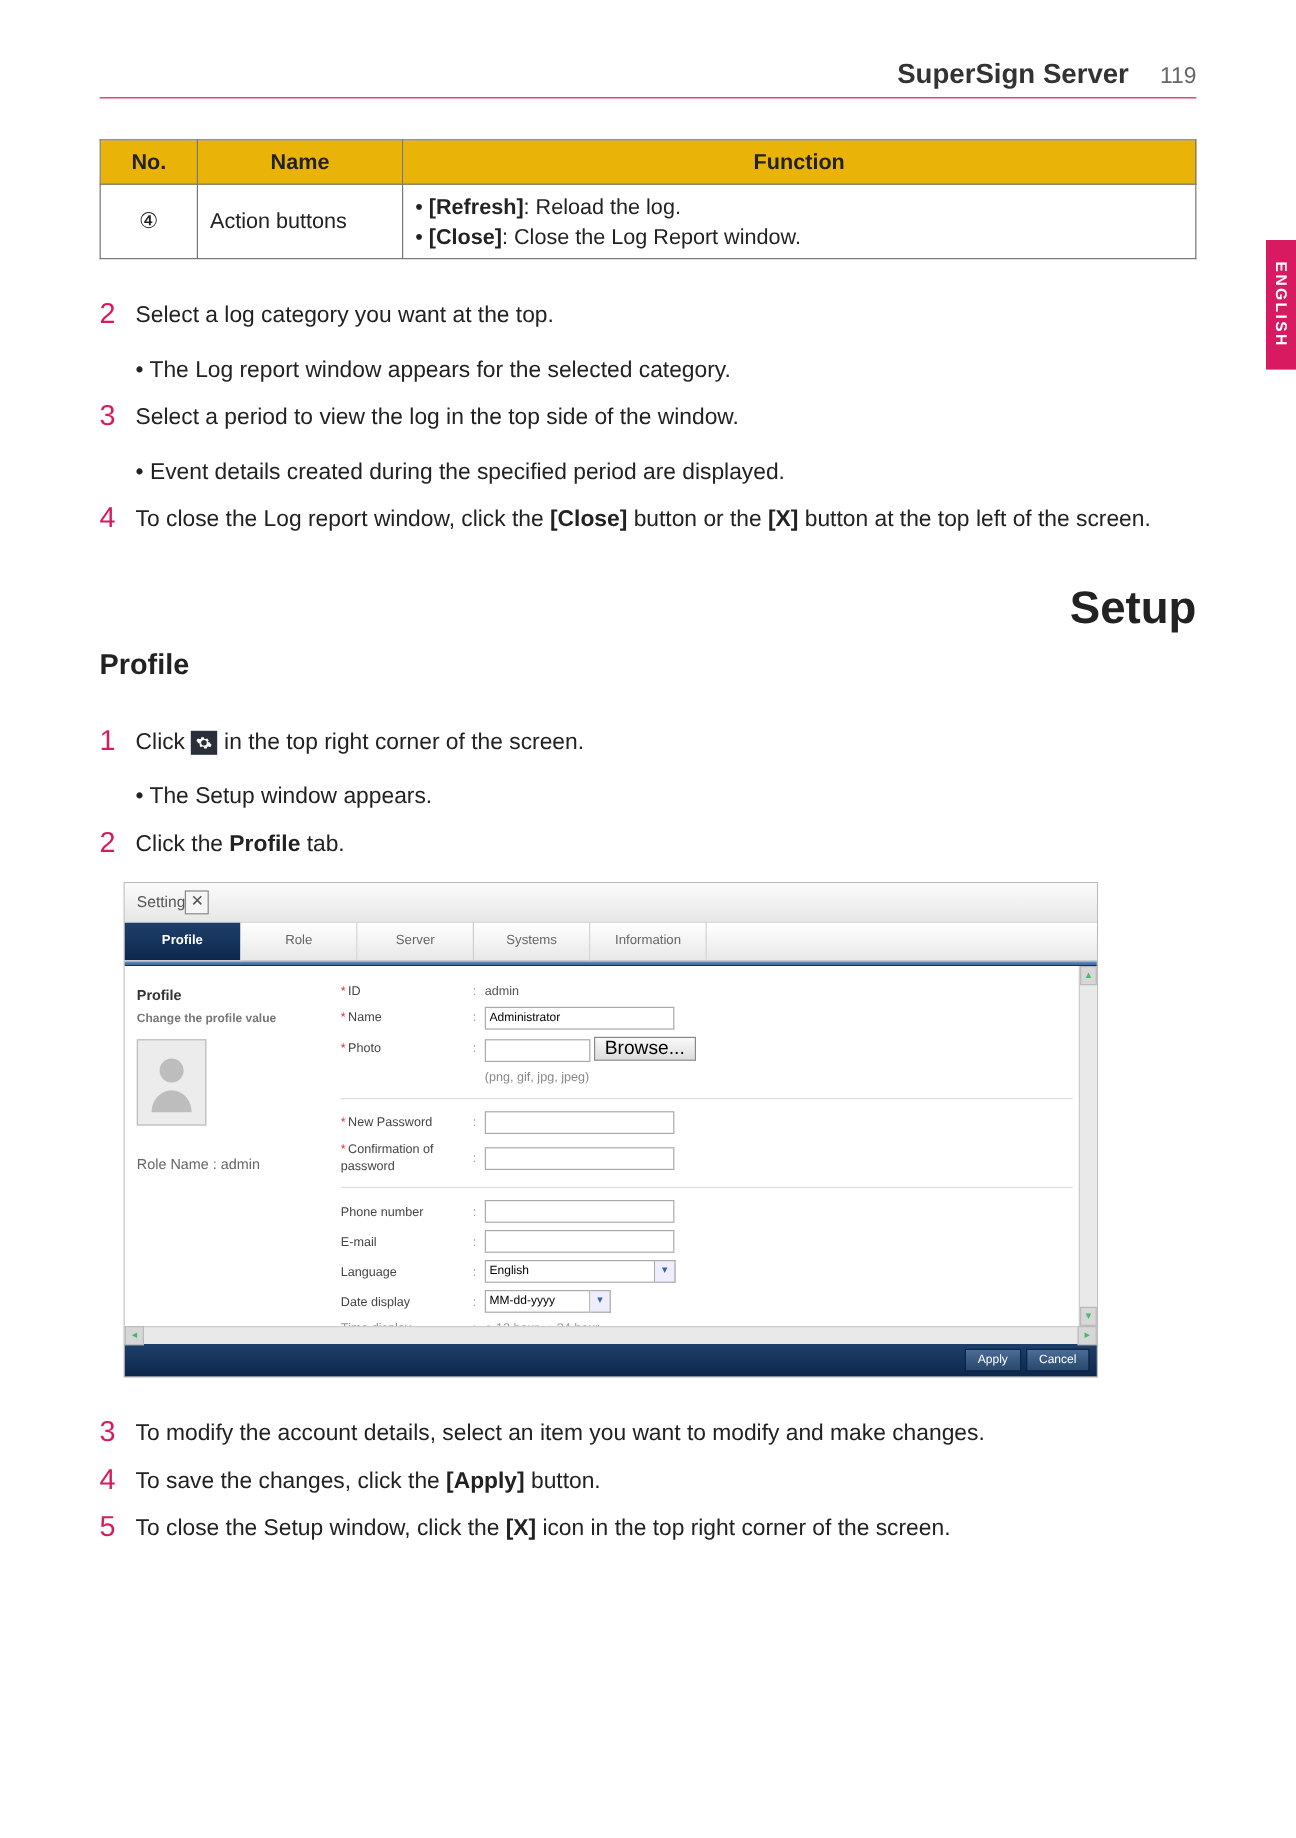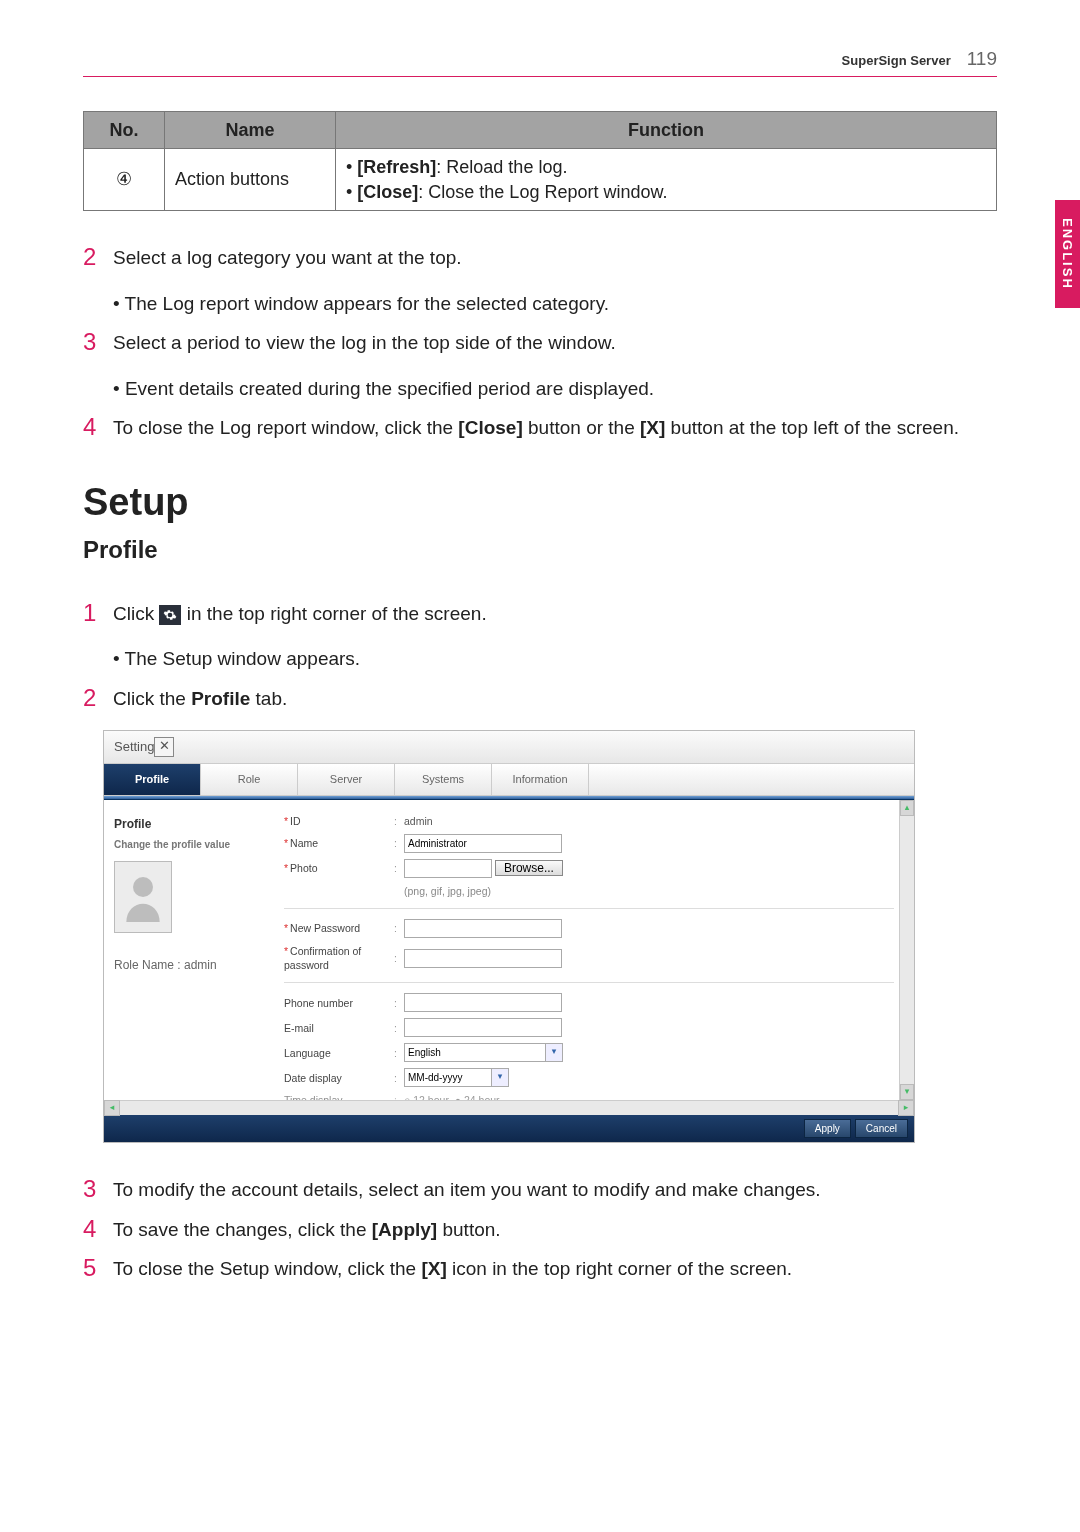--- a/index.html
+++ b/index.html
@@ -14,22 +14,22 @@
   }
   .page-header {
     display: flex;
     justify-content: flex-end;
     align-items: baseline;
     padding: 48px 83px 4px 0;
   }
   .page-header .section-name {
     font-weight: bold;
     color: #333;
-    font-size: 13px;
-    margin-right: 16px;
+    font-size: 23px;
+    margin-right: 26px;
   }
   .page-header .page-no {
     color: #666;
     font-size: 19px;
   }
   .hr-red {
     height: 1px;
     background: #d81b60;
     margin: 2px 83px 0 83px;
   }
@@ -56,31 +56,31 @@
     border-collapse: collapse;
     margin-top: 6px;
   }
   table.doc-table th, table.doc-table td {
     border: 1px solid #777;
     padding: 6px 10px;
     text-align: left;
     font-size: 18px;
   }
   table.doc-table th {
-    background: #a3a3a3;
+    background: #eab308;
     text-align: center;
     font-weight: bold;
   }
   table.doc-table td.center { text-align: center; }
   .numlist { margin-top: 34px; }
   .numlist .row { display: flex; gap: 12px; margin-top: 14px; }
   .numlist .num { color: #d81b60; font-size: 24px; font-weight: normal; line-height: 1; min-width: 18px; }
   .numlist .body { flex: 1; }
   .numlist .sub { margin-top: 20px; }
-  h1.setup { font-size: 38px; font-weight: bold; margin: 36px 0 6px 0; }
+  h1.setup { font-size: 38px; font-weight: bold; margin: 36px 0 6px 0; text-align: right; }
   h2.profile { font-size: 24px; font-weight: bold; margin: 4px 0 6px 0; }
   .gear-icon {
     display: inline-flex; align-items: center; justify-content: center;
     width: 22px; height: 20px; background: #2a2f3a; vertical-align: middle;
   }
   .gear-icon svg { width: 14px; height: 14px; }
   .screenshot {
     margin: 18px 0 0 20px;
     width: 810px;
     background: linear-gradient(#fafafa,#f0f0f0);
@@ -124,21 +124,21 @@
     display: flex; justify-content: flex-end; gap: 4px; padding: 4px 6px;
     background: linear-gradient(#1e3f6b,#0e274b);
     text-align: right;
   }
   .ss-btn { font-size: 10px; color: #fff; padding: 2px 10px; background: linear-gradient(#4a6c97,#28476c); border: 1px solid #0c2542; }
   .ss-scrollbar-v { position: absolute; right: 0; top: 0; bottom: 0; width: 14px; background: #e9e9e9; border-left: 1px solid #ccc; }
   .ss-scroll-arrow { height: 14px; background: #d7d7d7; border: 1px solid #bbb; font-size: 9px; text-align: center; line-height: 12px; color: #4b6; }
   .ss-scroll-arrow.down { position: absolute; bottom: 0; left: 0; right: 0; }
   .ss-hbar { display: flex; align-items: center; height: 14px; background: #e9e9e9; border-top: 1px solid #ccc; }
   .ss-h-arrow { width: 14px; height: 14px; background: #d7d7d7; border: 1px solid #bbb; font-size: 9px; text-align: center; line-height: 12px; color: #4b6; }
-  .browse-btn { font-size: 12px; padding: 0px 8px; border: 1px solid #888; background: linear-gradient(#fafafa,#dcdcdc); }
+  .browse-btn { font-size: 16px; padding: 0px 8px; border: 1px solid #888; background: linear-gradient(#fafafa,#dcdcdc); }
   .asterisk { color: #d33; margin-right: 2px; }
 </style>
 </head>
 <body>
 
 <div class="page-header">
   <span class="section-name">SuperSign Server</span>
   <span class="page-no">119</span>
 </div>
 <div class="hr-red"></div>

